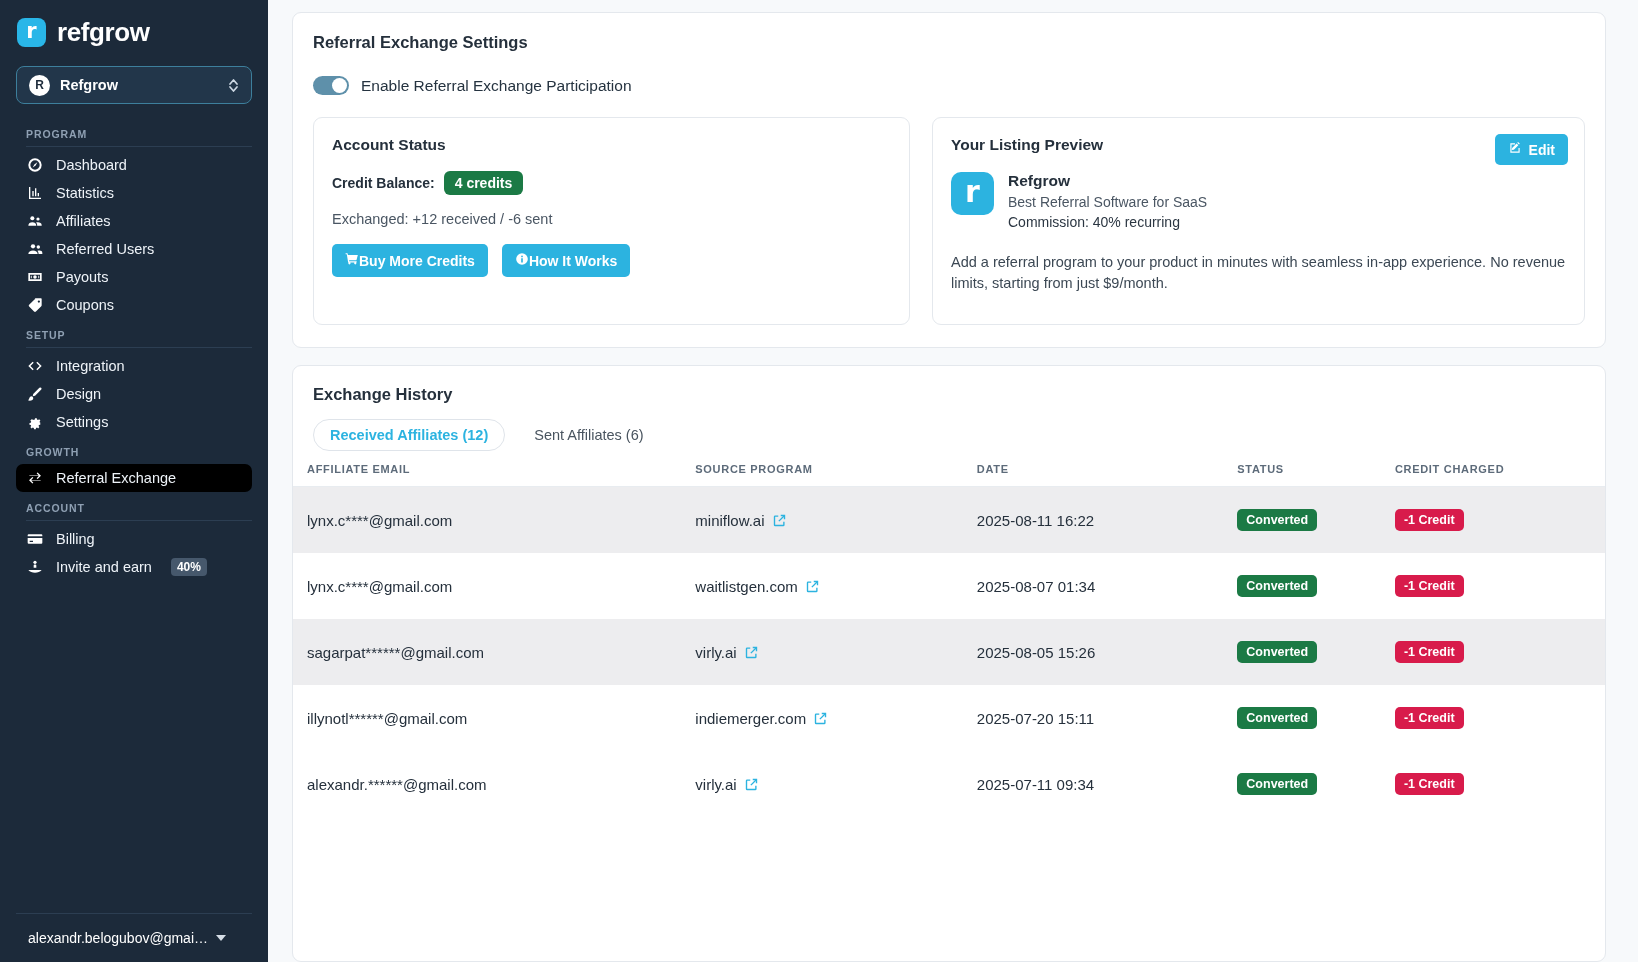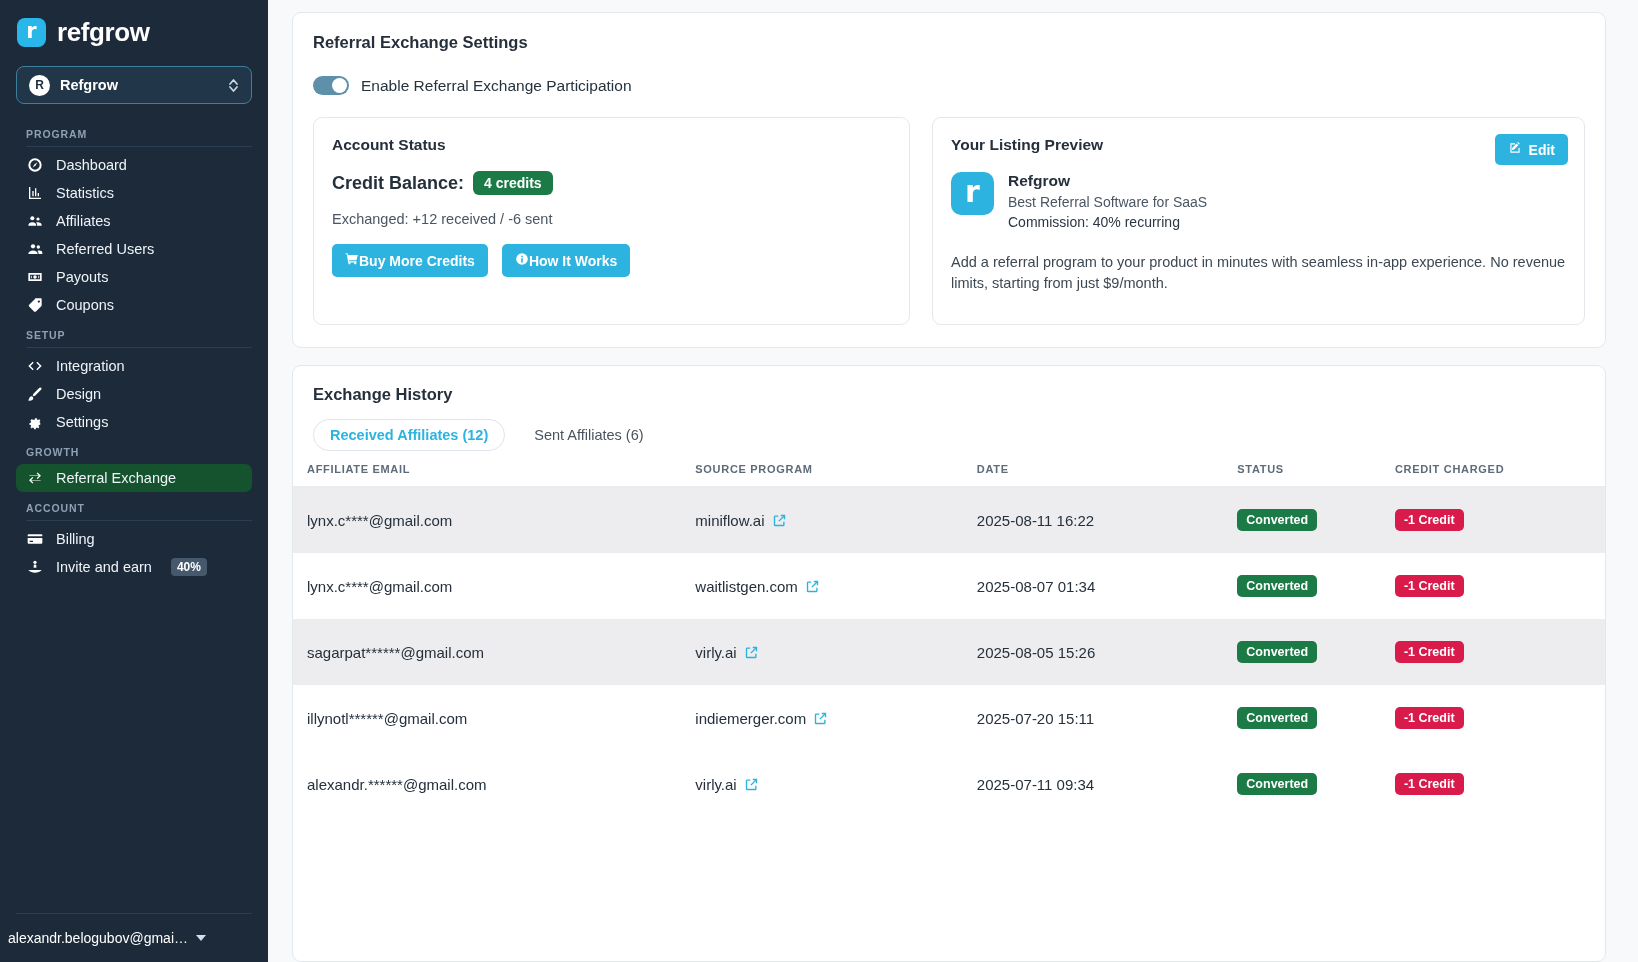--- a/index.html
+++ b/index.html
@@ -55,33 +55,33 @@
     font-size: 10.5px; letter-spacing: 0.9px; font-weight: 700;
     color: #8fa0b3; padding: 10px 0 6px 26px; text-transform: uppercase;
   }
   .nav-divider { height: 1px; background: #2c3e52; margin: 0 16px 4px 26px; }
   .nav-item {
     display: flex; align-items: center; gap: 12px;
     height: 28px; margin: 0 16px; padding-left: 10px;
     border-radius: 7px; cursor: pointer;
     font-size: 14.5px; color: #eef3f8;
   }
-  .nav-item.active { background: #14532d; }
+  .nav-item.active { background: #000000; }
   .nav-ico { width: 18px; height: 18px; display: flex; align-items: center; justify-content: center; flex: 0 0 18px; }
   .nav-ico svg { width: 16px; height: 16px; fill: #ffffff; }
   .nav-label { white-space: nowrap; }
   .pct-badge {
     background: #46586c; color: #ffffff; border-radius: 4px;
     font-size: 12px; font-weight: 700; padding: 2px 6px; margin-left: 7px;
   }
 
   .sidebar-footer { padding: 0 0 16px 0; }
   .sidebar-footer .sep { height: 1px; background: #2c3e52; margin: 0 16px 16px 16px; }
   .user-row {
-    display: flex; align-items: center; gap: 8px; padding: 0 8px;
+    display: flex; align-items: center; gap: 8px; padding: 0 28px;
     cursor: pointer;
   }
   .user-email { font-size: 14px; color: #ffffff; white-space: nowrap; }
   .caret-down { width: 0; height: 0; border-left: 5px solid transparent; border-right: 5px solid transparent; border-top: 6px solid #d6dee7; }
 
   
   .main {
     flex: 1 1 auto; background: #f7f9fb;
     padding: 12px 18px 0 24px;
     overflow: hidden;
@@ -107,21 +107,21 @@
   .cards-row { display: flex; gap: 22px; margin-top: 22px; }
   .sub-card {
     flex: 1 1 0; border: 1px solid #e4e8ed; border-radius: 9px;
     background: #ffffff; padding: 18px 18px 20px 18px; min-height: 208px;
     position: relative;
   }
   .sub-card.left { flex: 0 0 597px; }
   .sub-title { font-size: 15.5px; font-weight: 700; color: #25303c; }
 
   .credit-line { display: flex; align-items: center; gap: 9px; margin-top: 17px; }
-  .credit-label { font-size: 18px; font-weight: 700; color: #25303c; }
+  .credit-label { font-size: 14px; font-weight: 700; color: #25303c; }
   .credit-pill {
     background: #1b7a45; color: #ffffff; border-radius: 6px;
     font-size: 14px; font-weight: 700; padding: 4px 11px;
   }
   .exchanged { margin-top: 16px; font-size: 14.5px; color: #4a5663; }
 
   .btn-row { display: flex; gap: 14px; margin-top: 17px; }
   .btn {
     background: #2cb3e0; color: #ffffff; border: none; border-radius: 5px;
     font-size: 14px; font-weight: 700; padding: 8px 13px;

